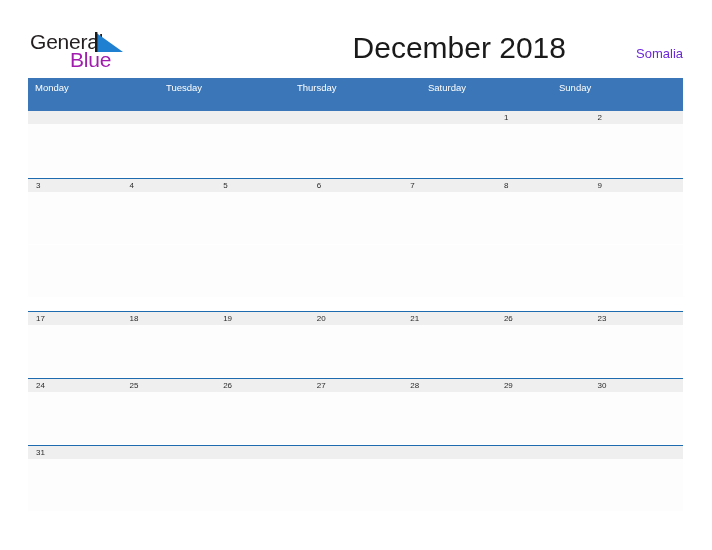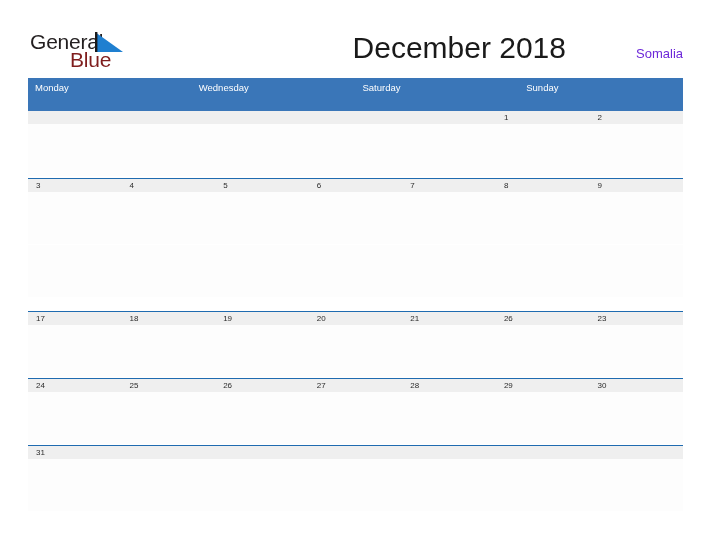--- a/index.html
+++ b/index.html
@@ -51,21 +51,21 @@
     left: 65px;
     top: 1px;
     width: 30px;
     height: 20px;
   }
   .logo-blue {
     position: absolute;
     left: 40px;
     top: 18px;
     font-size: 21px;
-    color: #7f1d1d;
+    color: #a21caf;
     letter-spacing: -0.2px;
     font-family: "Liberation Sans", sans-serif;
   }
   .month-title {
     position: absolute;
     left: 0;
     top: 31px;
     width: 566px;
     text-align: right;
     font-size: 30px;
@@ -166,21 +166,22 @@
     <div class="month-title">December 2018</div>
 
     <div class="country">Somalia</div>
 
   </div>
 
   <div class="calendar">
 
     <div class="weekday-row">
       <div class="weekday">Monday</div>
-      <div class="weekday">Wednesday</div>
+      <div class="weekday">Tuesday</div>
+      <div class="weekday">Thursday</div>
       <div class="weekday">Saturday</div>
       <div class="weekday">Sunday</div>
     </div>
 
     <div class="week-row first">
       <div class="daynum-band">
         <div class="daynum empty"></div>
         <div class="daynum empty"></div>
         <div class="daynum empty"></div>
         <div class="daynum empty"></div>

